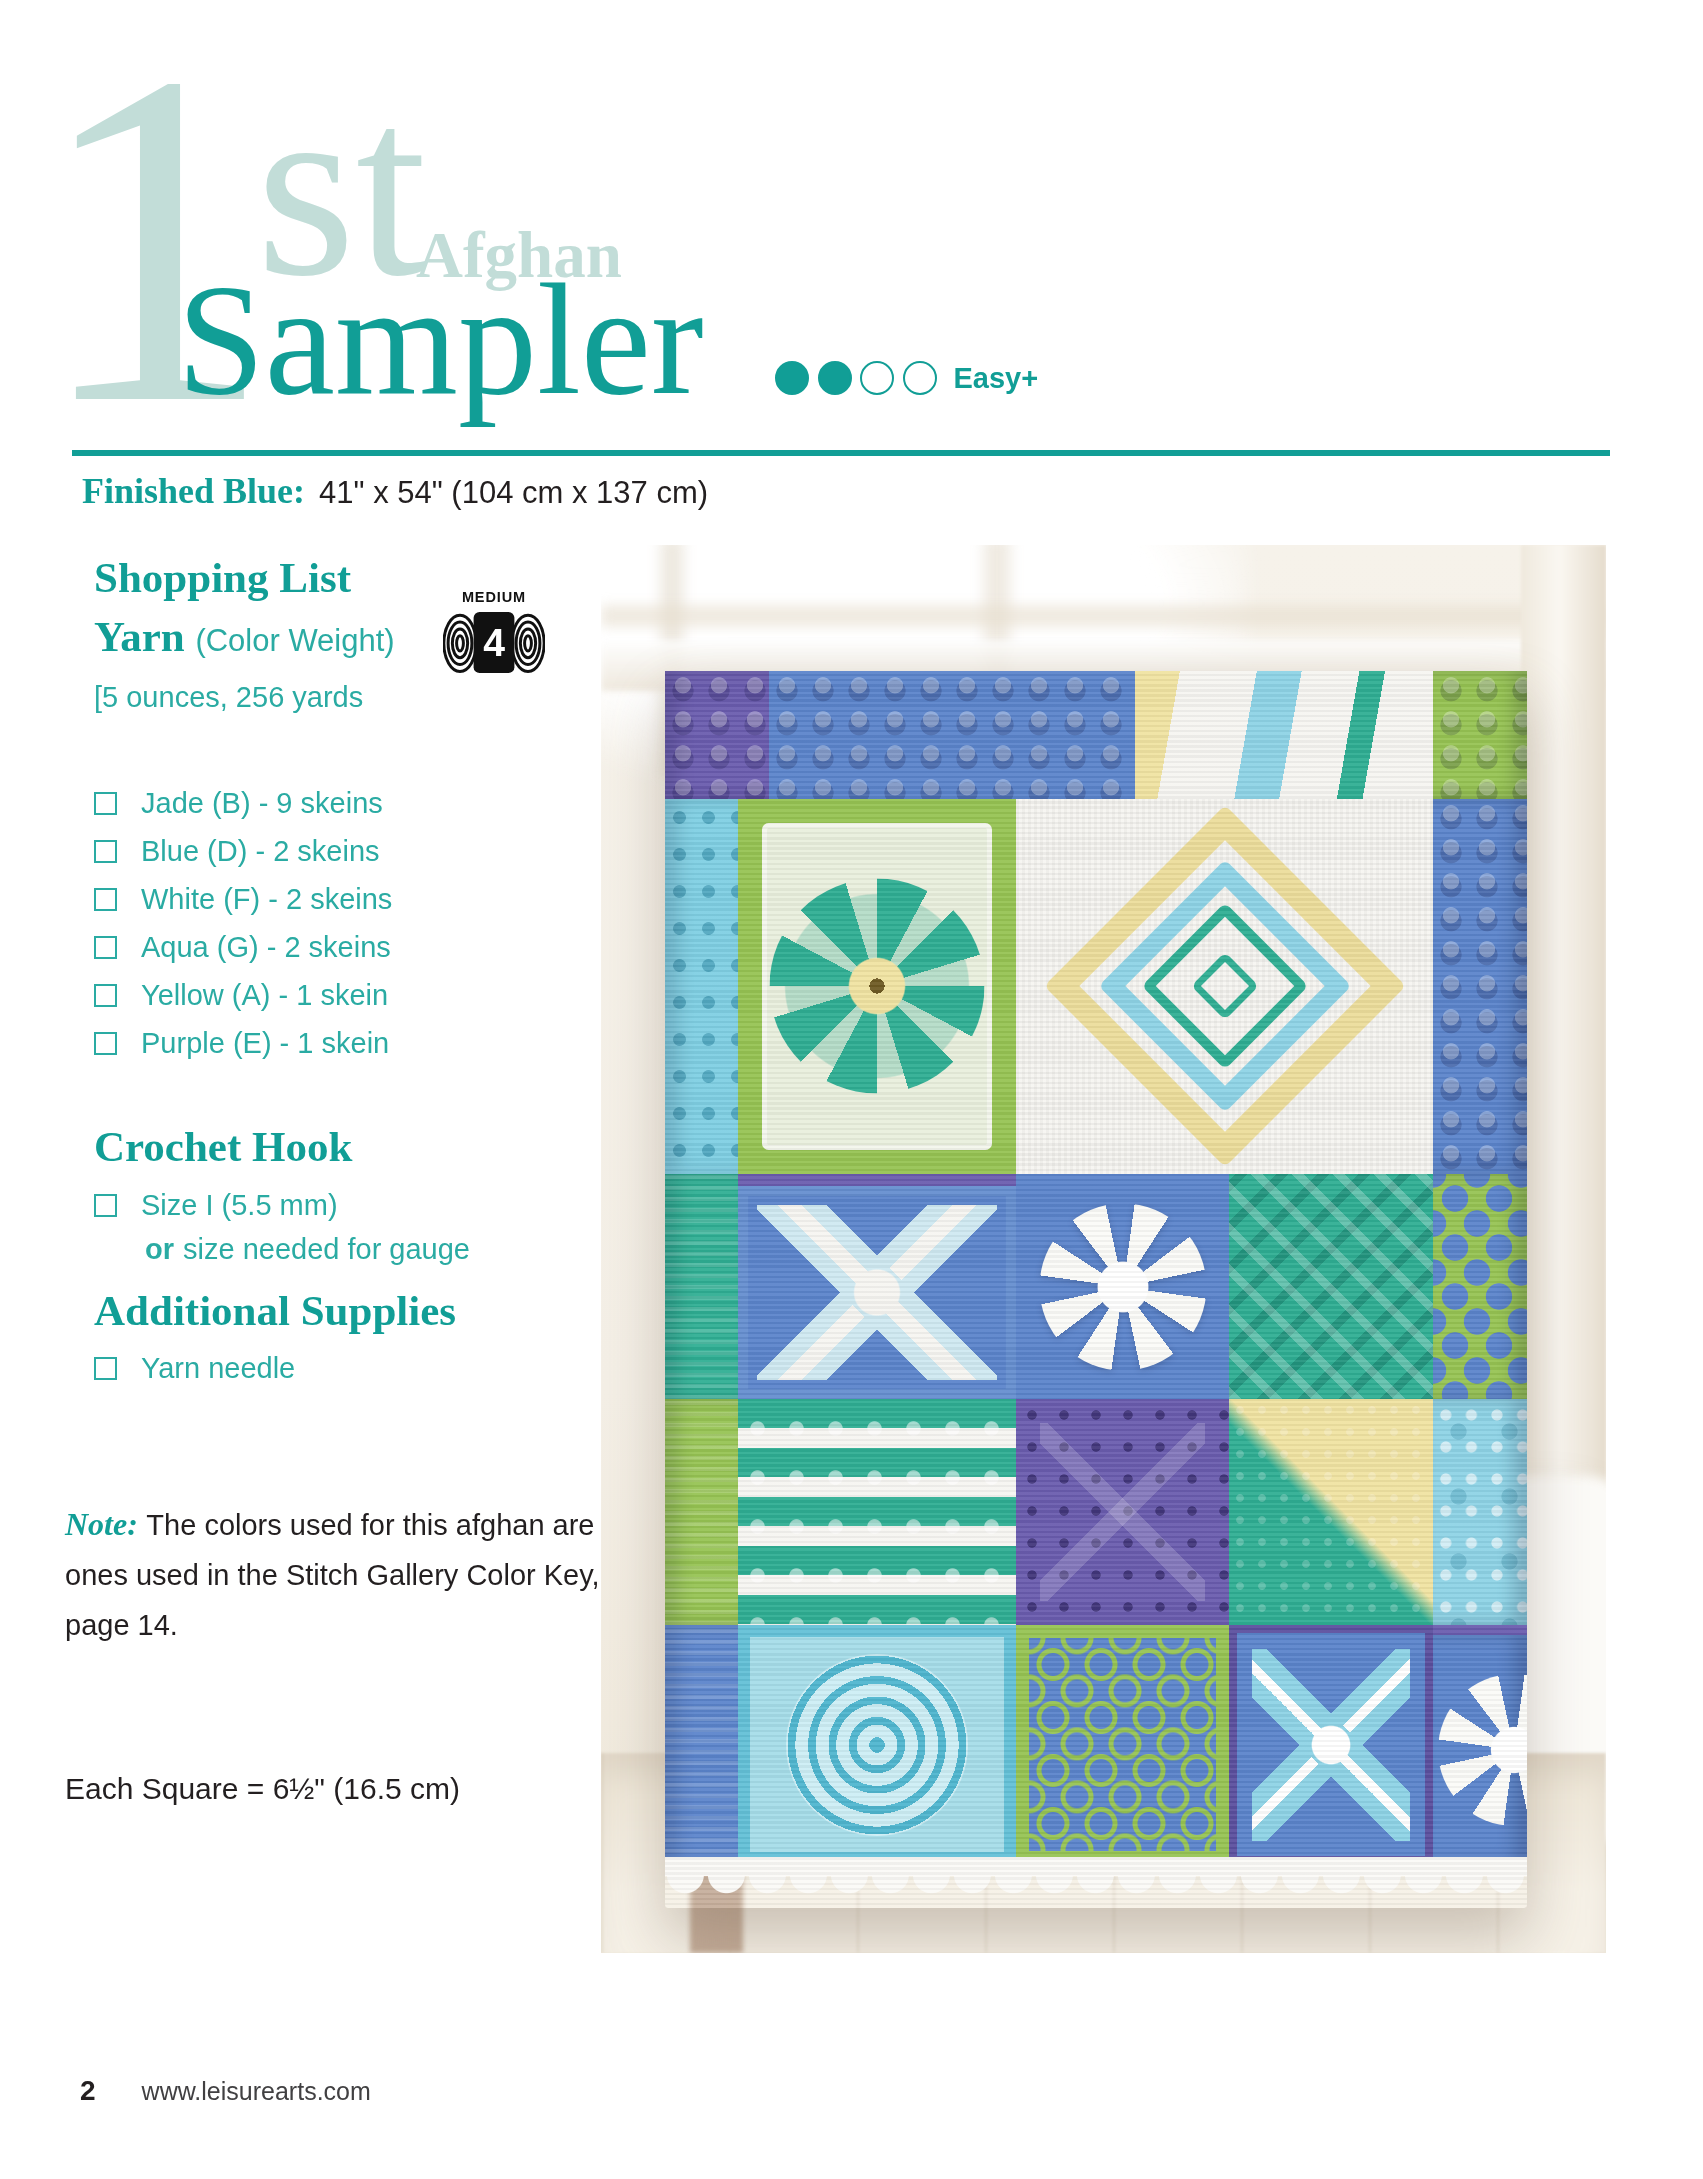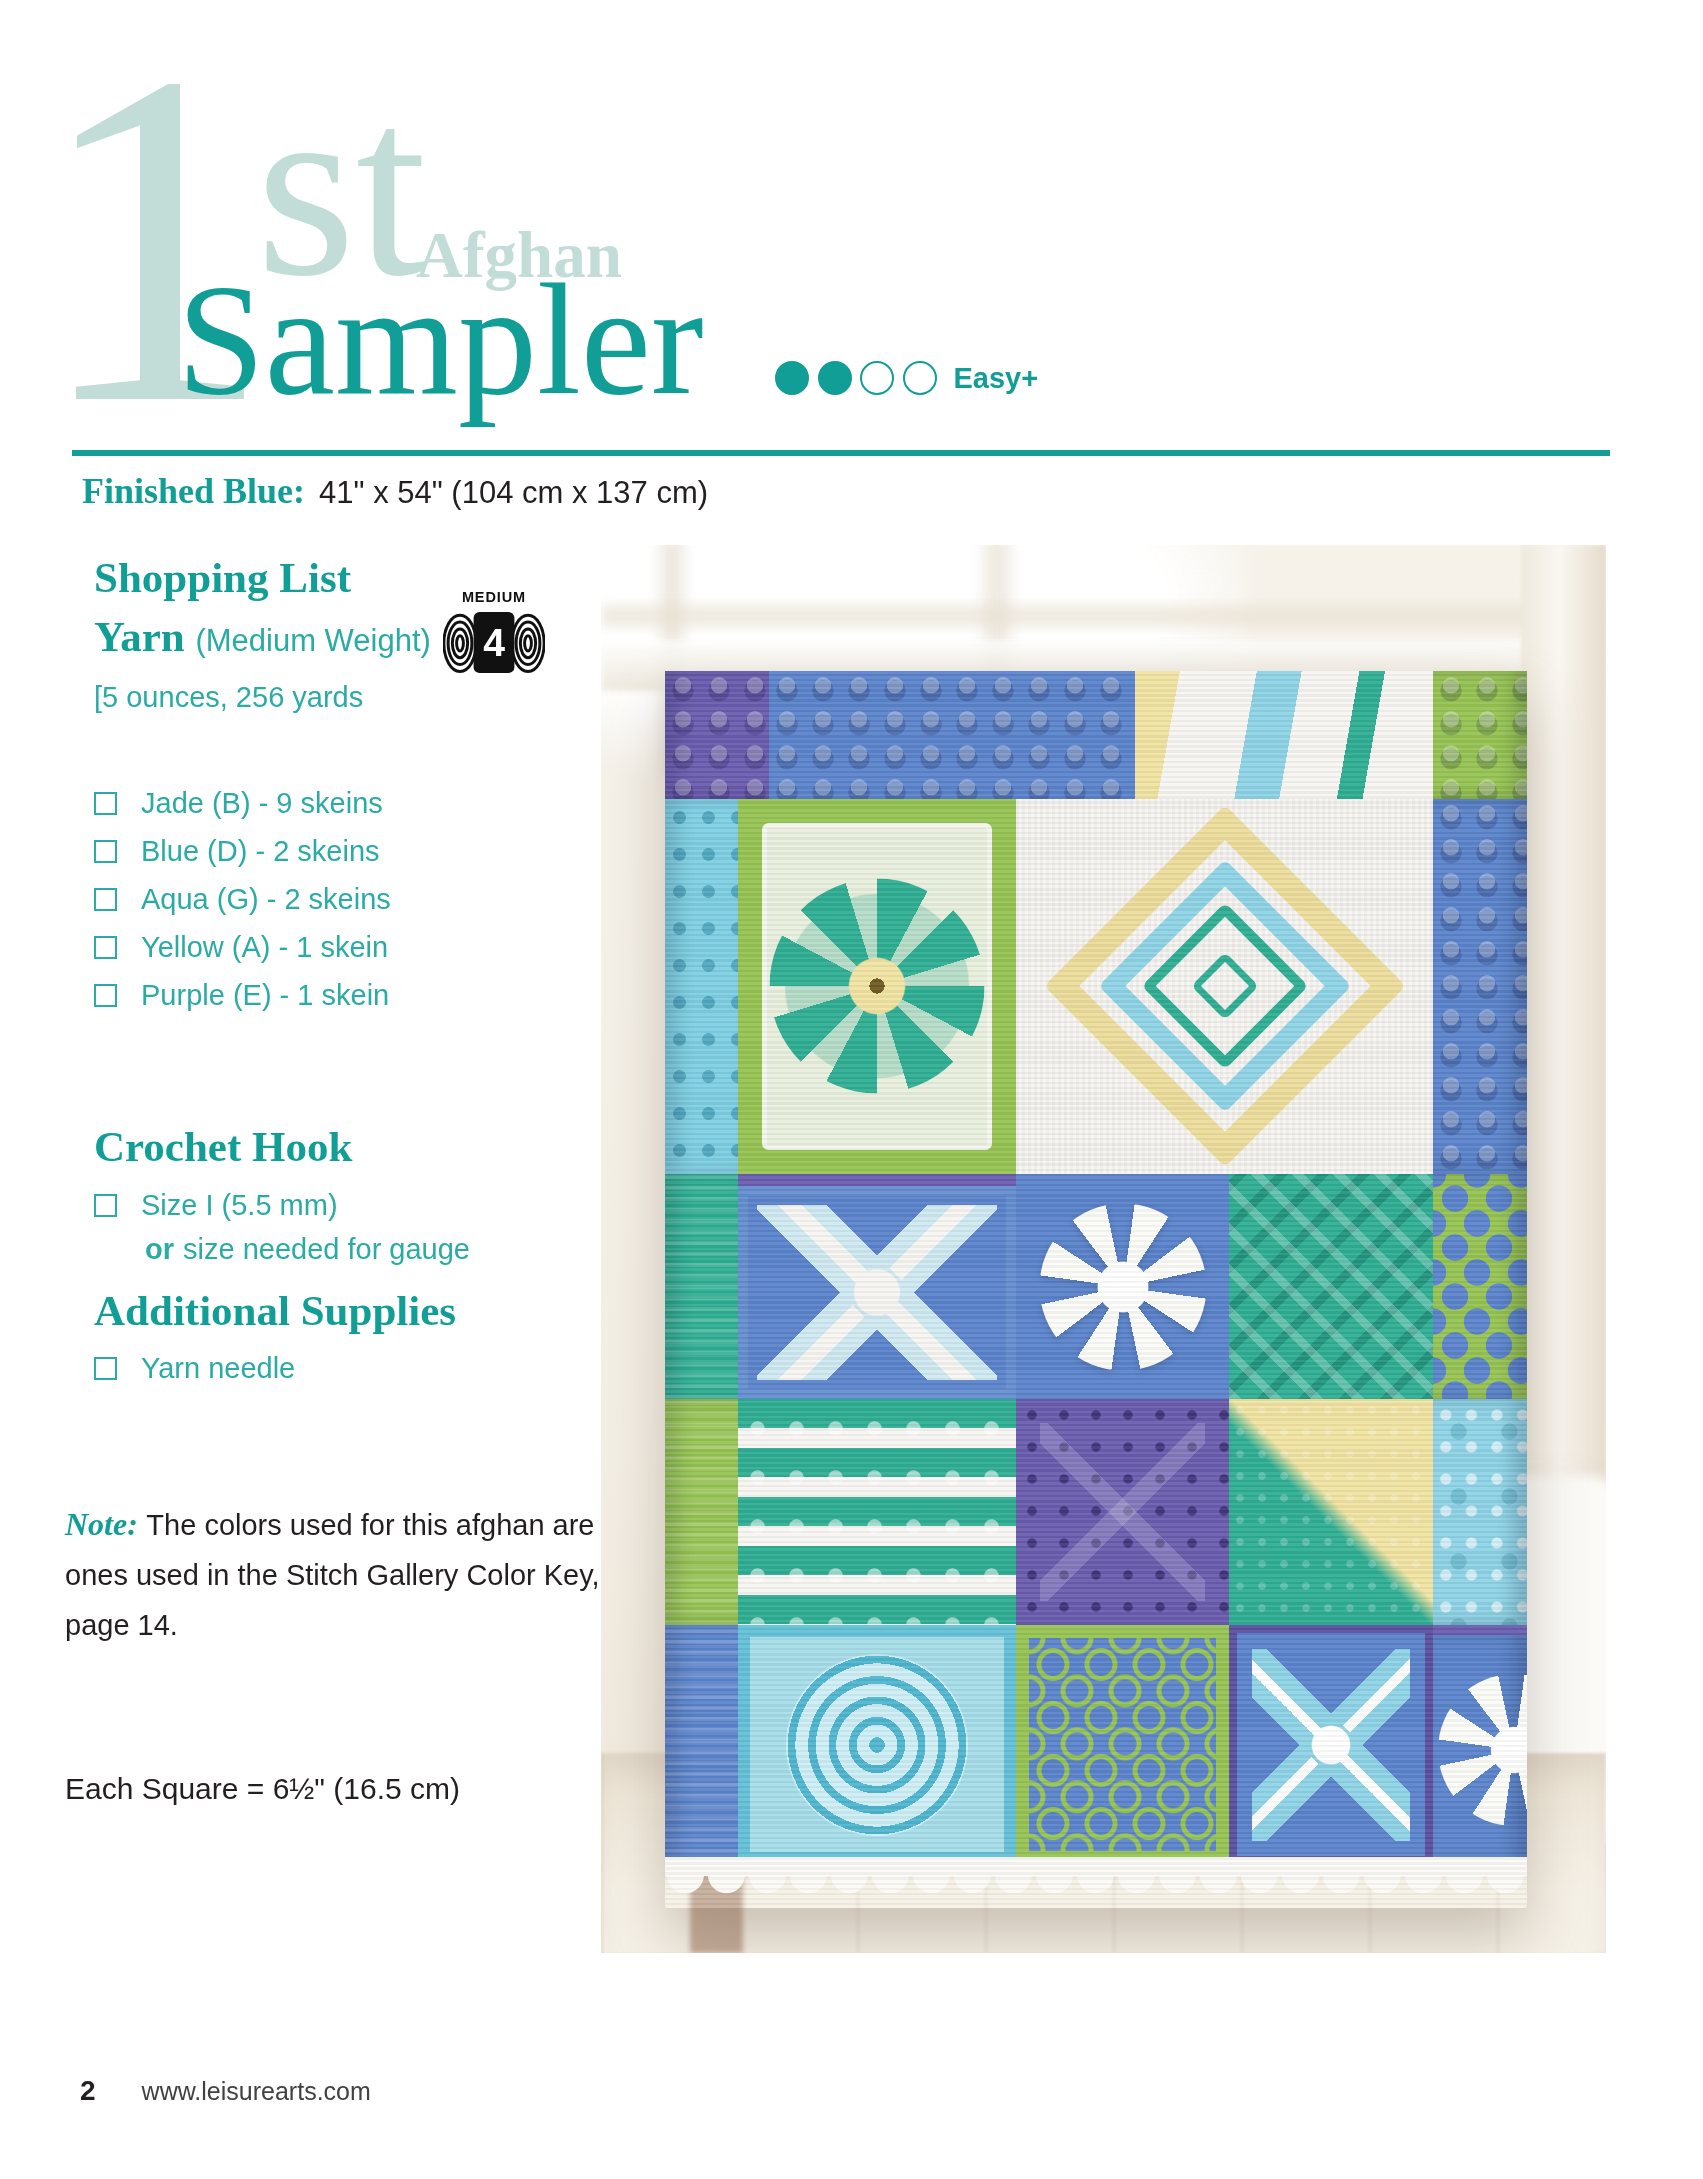--- a/index.html
+++ b/index.html
@@ -242,21 +242,21 @@
 
   <div class="finished">
     <span class="lab">Finished Blue:</span>
     <span class="val">41" x 54" (104 cm x 137 cm)</span>
   </div>
 
   <h2 class="h-serif" id="h-shopping">Shopping List</h2>
 
   <div class="yarn-line">
     <span class="yarn-word">Yarn</span>
-    <span class="yarn-weight">(Medium Weight)</span>
+    <span class="yarn-weight">(Color Weight)</span>
   </div>
 
   <div class="yarn-icon">
     <div class="medium">MEDIUM</div>
     <svg width="102" height="75" viewBox="0 0 120 88">
       <g fill="none" stroke="#111" stroke-width="3.5">
         <ellipse cx="20" cy="45" rx="4" ry="9"></ellipse>
         <ellipse cx="20" cy="45" rx="9" ry="17"></ellipse>
         <ellipse cx="20" cy="45" rx="14" ry="25"></ellipse>
         <ellipse cx="20" cy="45" rx="19" ry="33"></ellipse>
@@ -276,20 +276,24 @@
     <li>
         <span class="cb"></span>
         <span class="cb-text">Jade (B) - 9 skeins</span>
       </li>
     <li>
         <span class="cb"></span>
         <span class="cb-text">Blue (D) - 2 skeins</span>
       </li>
     <li>
         <span class="cb"></span>
+        <span class="cb-text">White (F) - 2 skeins</span>
+      </li>
+    <li>
+        <span class="cb"></span>
         <span class="cb-text">Aqua (G) - 2 skeins</span>
       </li>
     <li>
         <span class="cb"></span>
         <span class="cb-text">Yellow (A) - 1 skein</span>
       </li>
     <li>
         <span class="cb"></span>
         <span class="cb-text">Purple (E) - 1 skein</span>
       </li>

